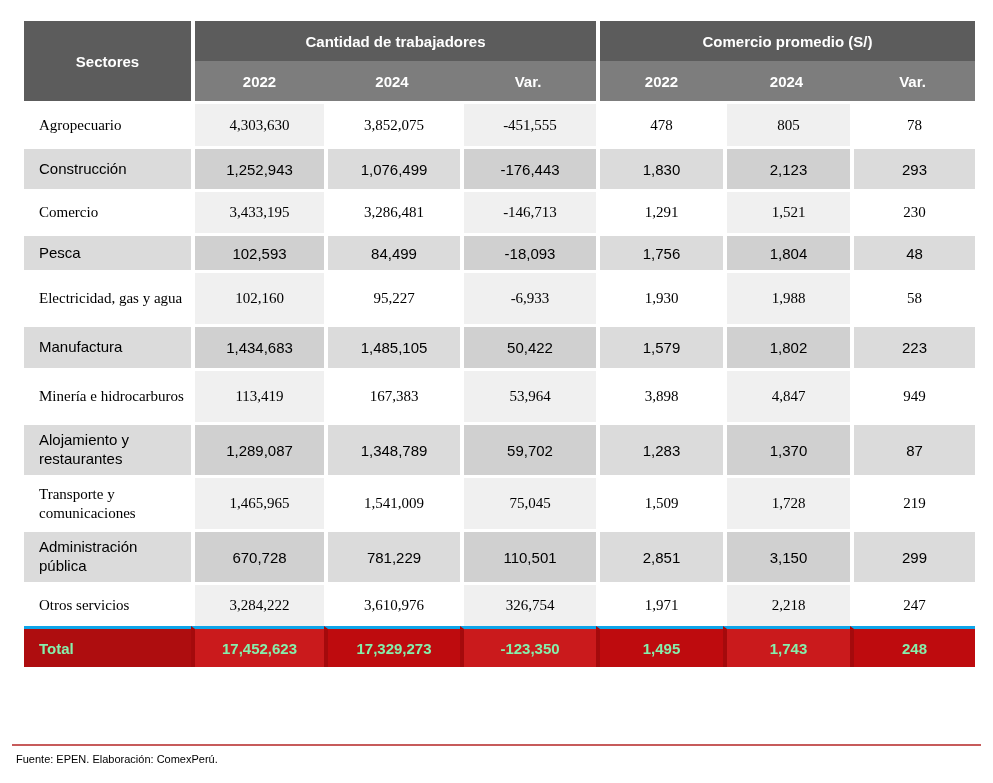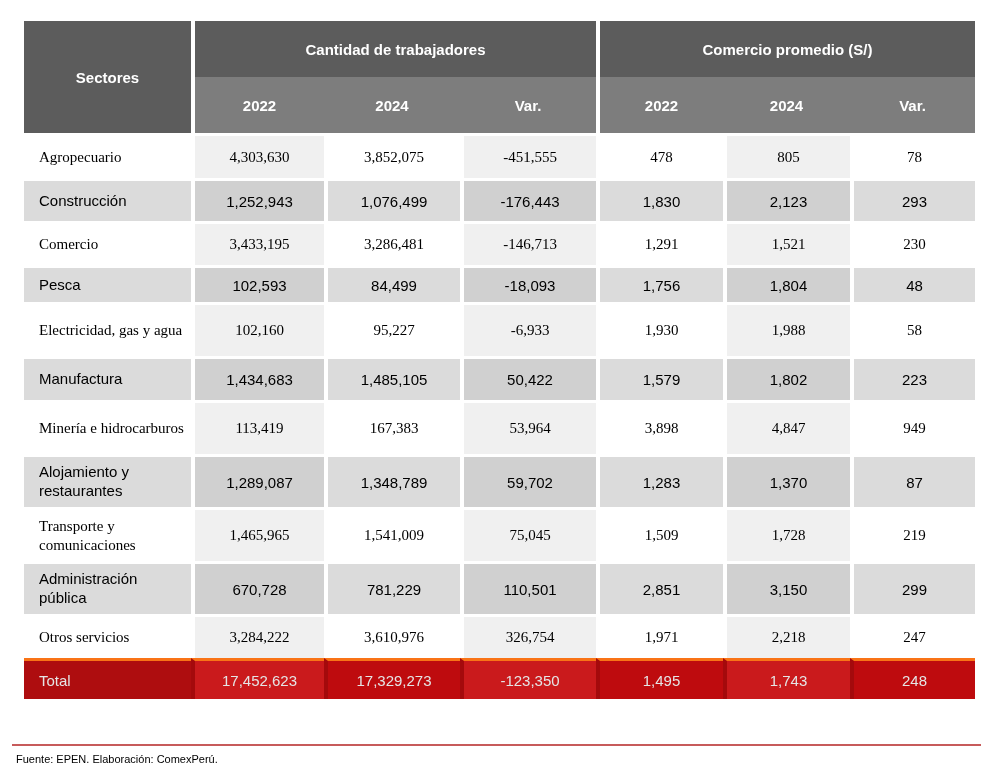--- a/index.html
+++ b/index.html
@@ -21,21 +21,21 @@
     color:#ffffff; font-weight:bold; font-size:17.5px; letter-spacing:0.1px;
   }
 
   table.data-table {
     border-collapse:separate; border-spacing:0;
     table-layout:fixed; width:951px;
   }
 
   thead th {
     font-weight:bold; color:#ffffff; font-size:15px;
-    text-align:center; vertical-align:middle; padding:8px;
+    text-align:center; vertical-align:middle; padding:0;
   }
   .th-sector { background:#5C5C5C;margin-left:6px; }
   .th-group  { background:#5C5C5C; height:40px; }
   .th-year   { background:#7D7D7D; height:40px; }
   .gstart    { border-left:4px solid #ffffff; }
 
   tbody td {
     font-size:15px; color:#000000;
     text-align:center; vertical-align:middle;
     border-left:4px solid #ffffff; border-top:3px solid #ffffff;
@@ -44,22 +44,22 @@
   tbody td.sector {
     border-left:none; text-align:left;
     padding-left:15px; padding-right:6px; line-height:1.25;
   }
   tr.row-white td { background:#ffffff;font-family:Liberation Serif, serif; }
   tr.row-white td.striped { background:#F0F0F0; }
   tr.row-gray td { background:#DBDBDB; }
   tr.row-gray td.striped { background:#D0D0D0; }
 
   tr.total-row td {
-    color:#e5e5e5; font-weight:normal; background:#BE0B0E;
-    border-left:4px solid #A40A0C; border-top:3px solid #f97316;
+    color:#86efac; font-weight:bold; background:#BE0B0E;
+    border-left:4px solid #A40A0C; border-top:3px solid #0ea5e9;
     height:38px;
   }
   tr.total-row td.t-label {
     background:#AE0D0F; border-left:none;
     text-align:left; padding-left:15px;
   }
   tr.total-row td.striped { background:#CA1A1C; }
 
   .divider-line {
     position:absolute; left:12px; top:744px; width:969px;

